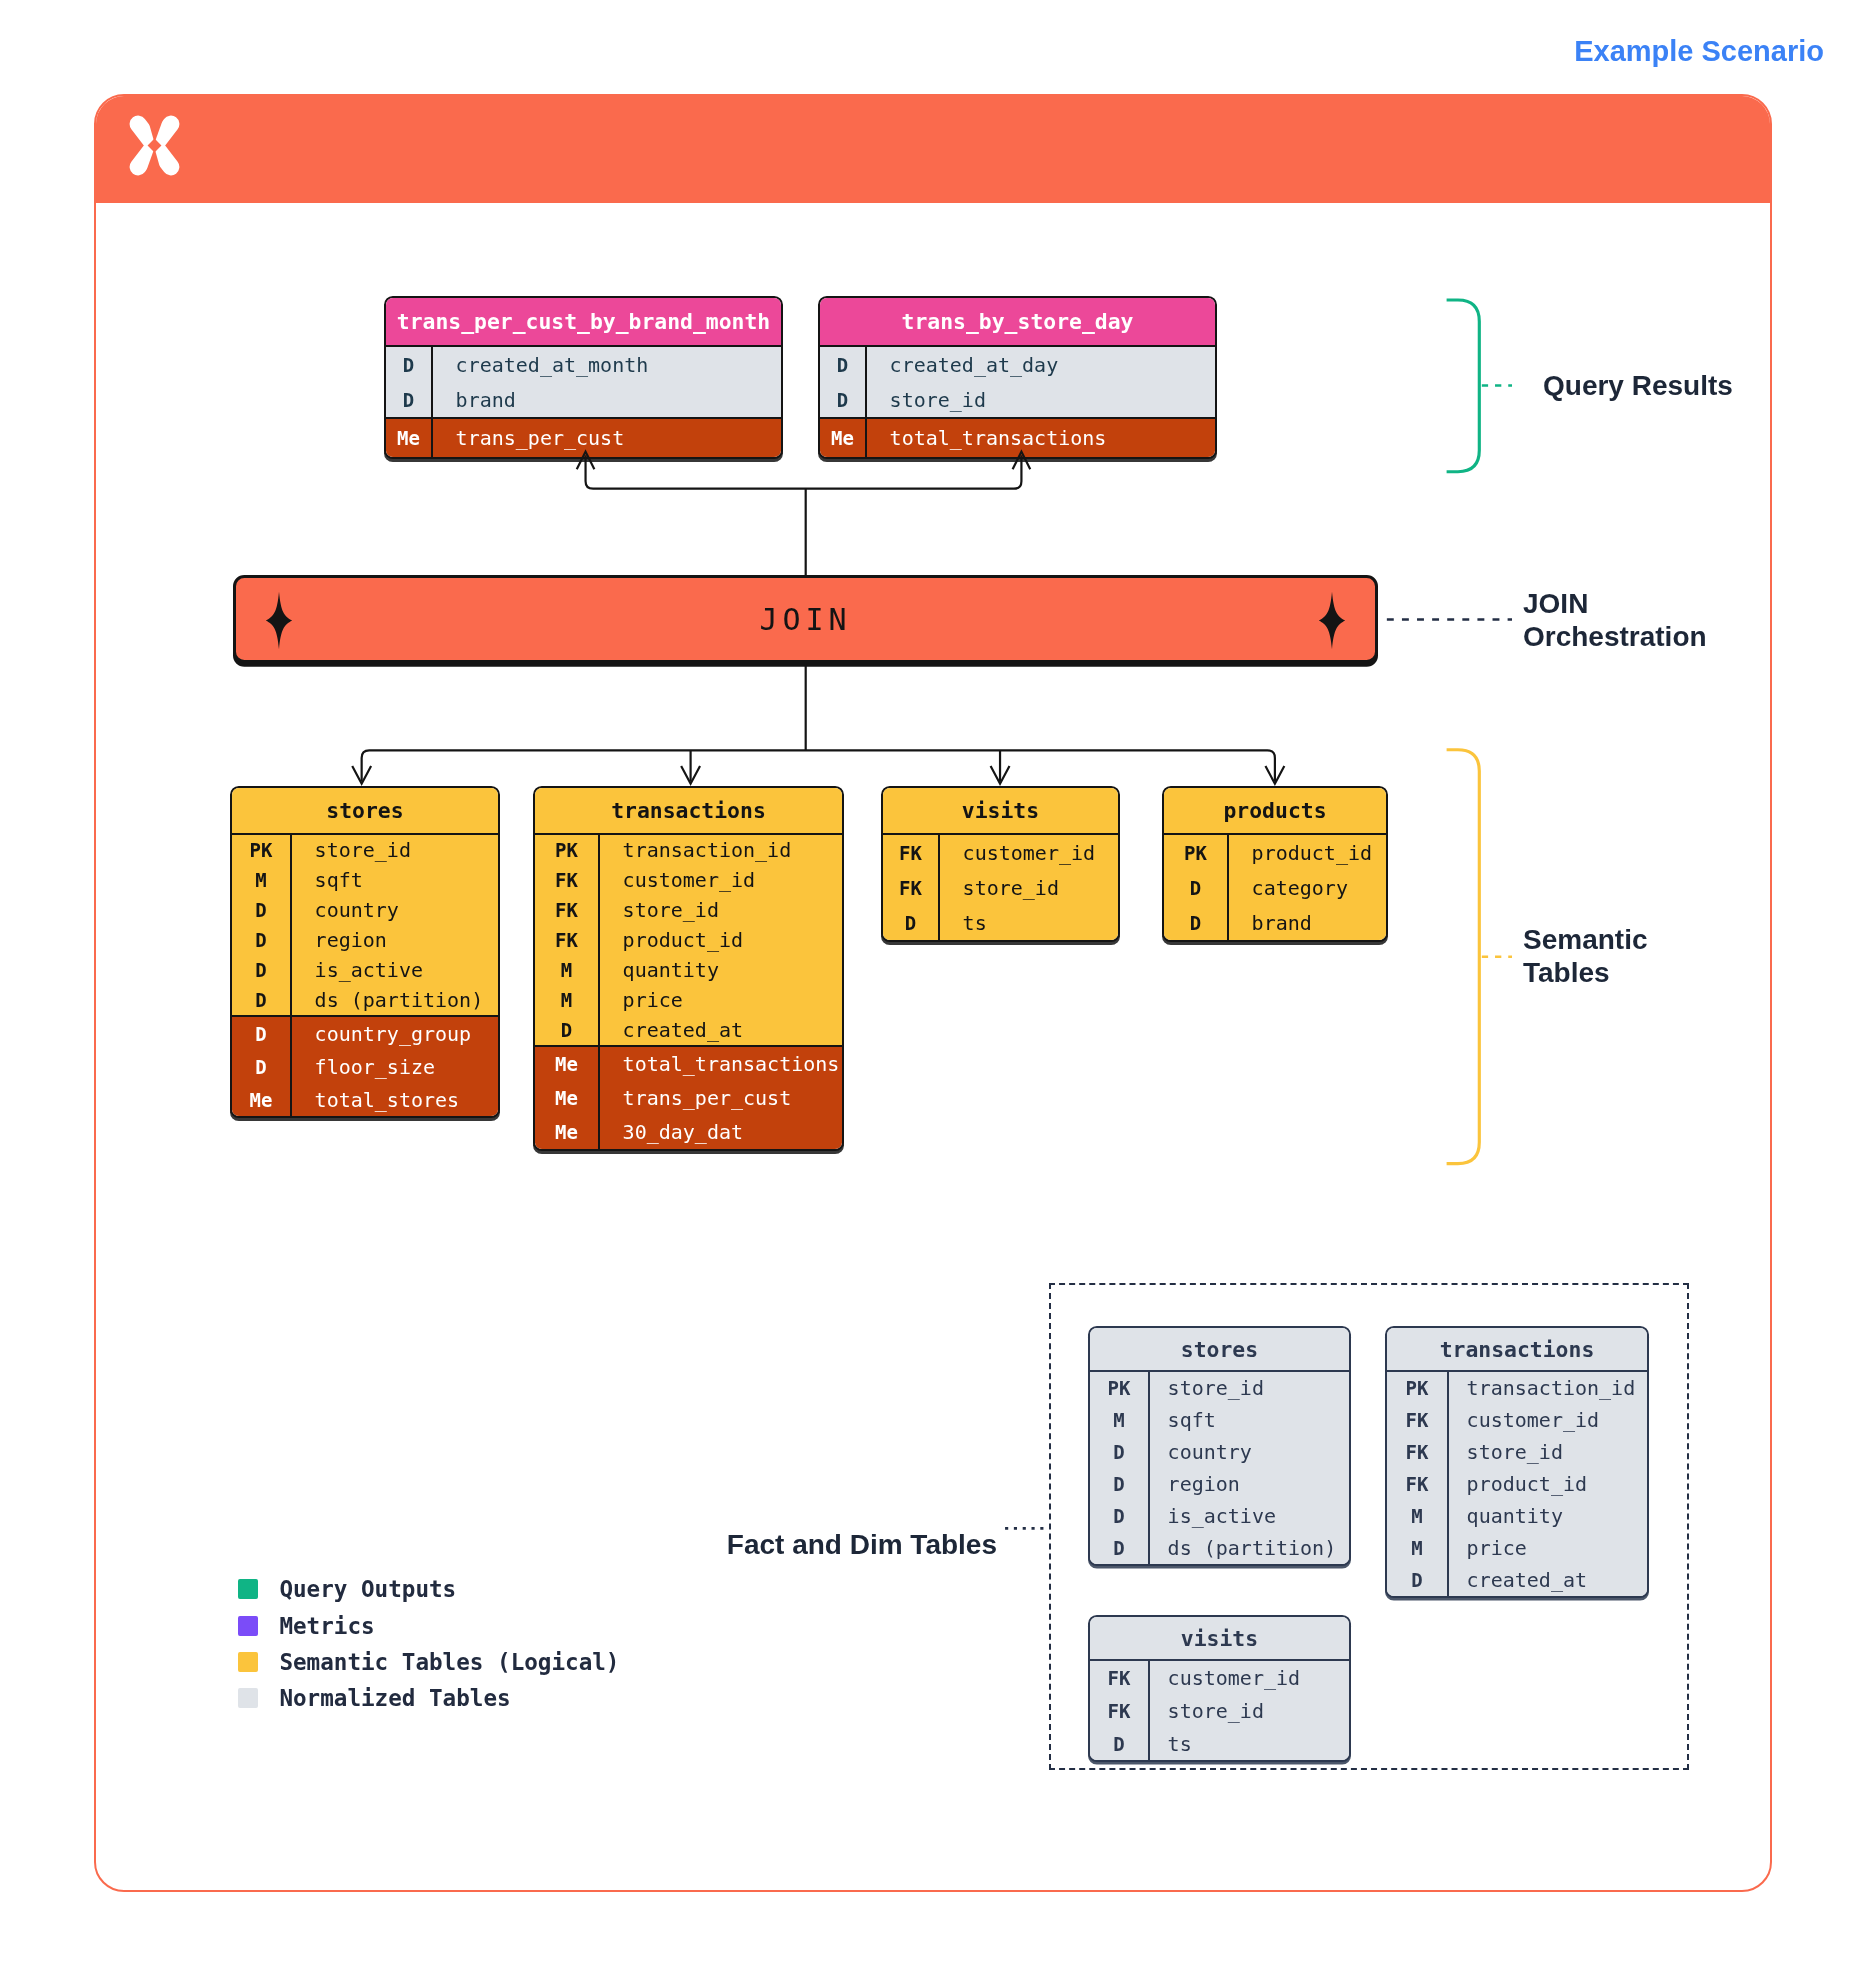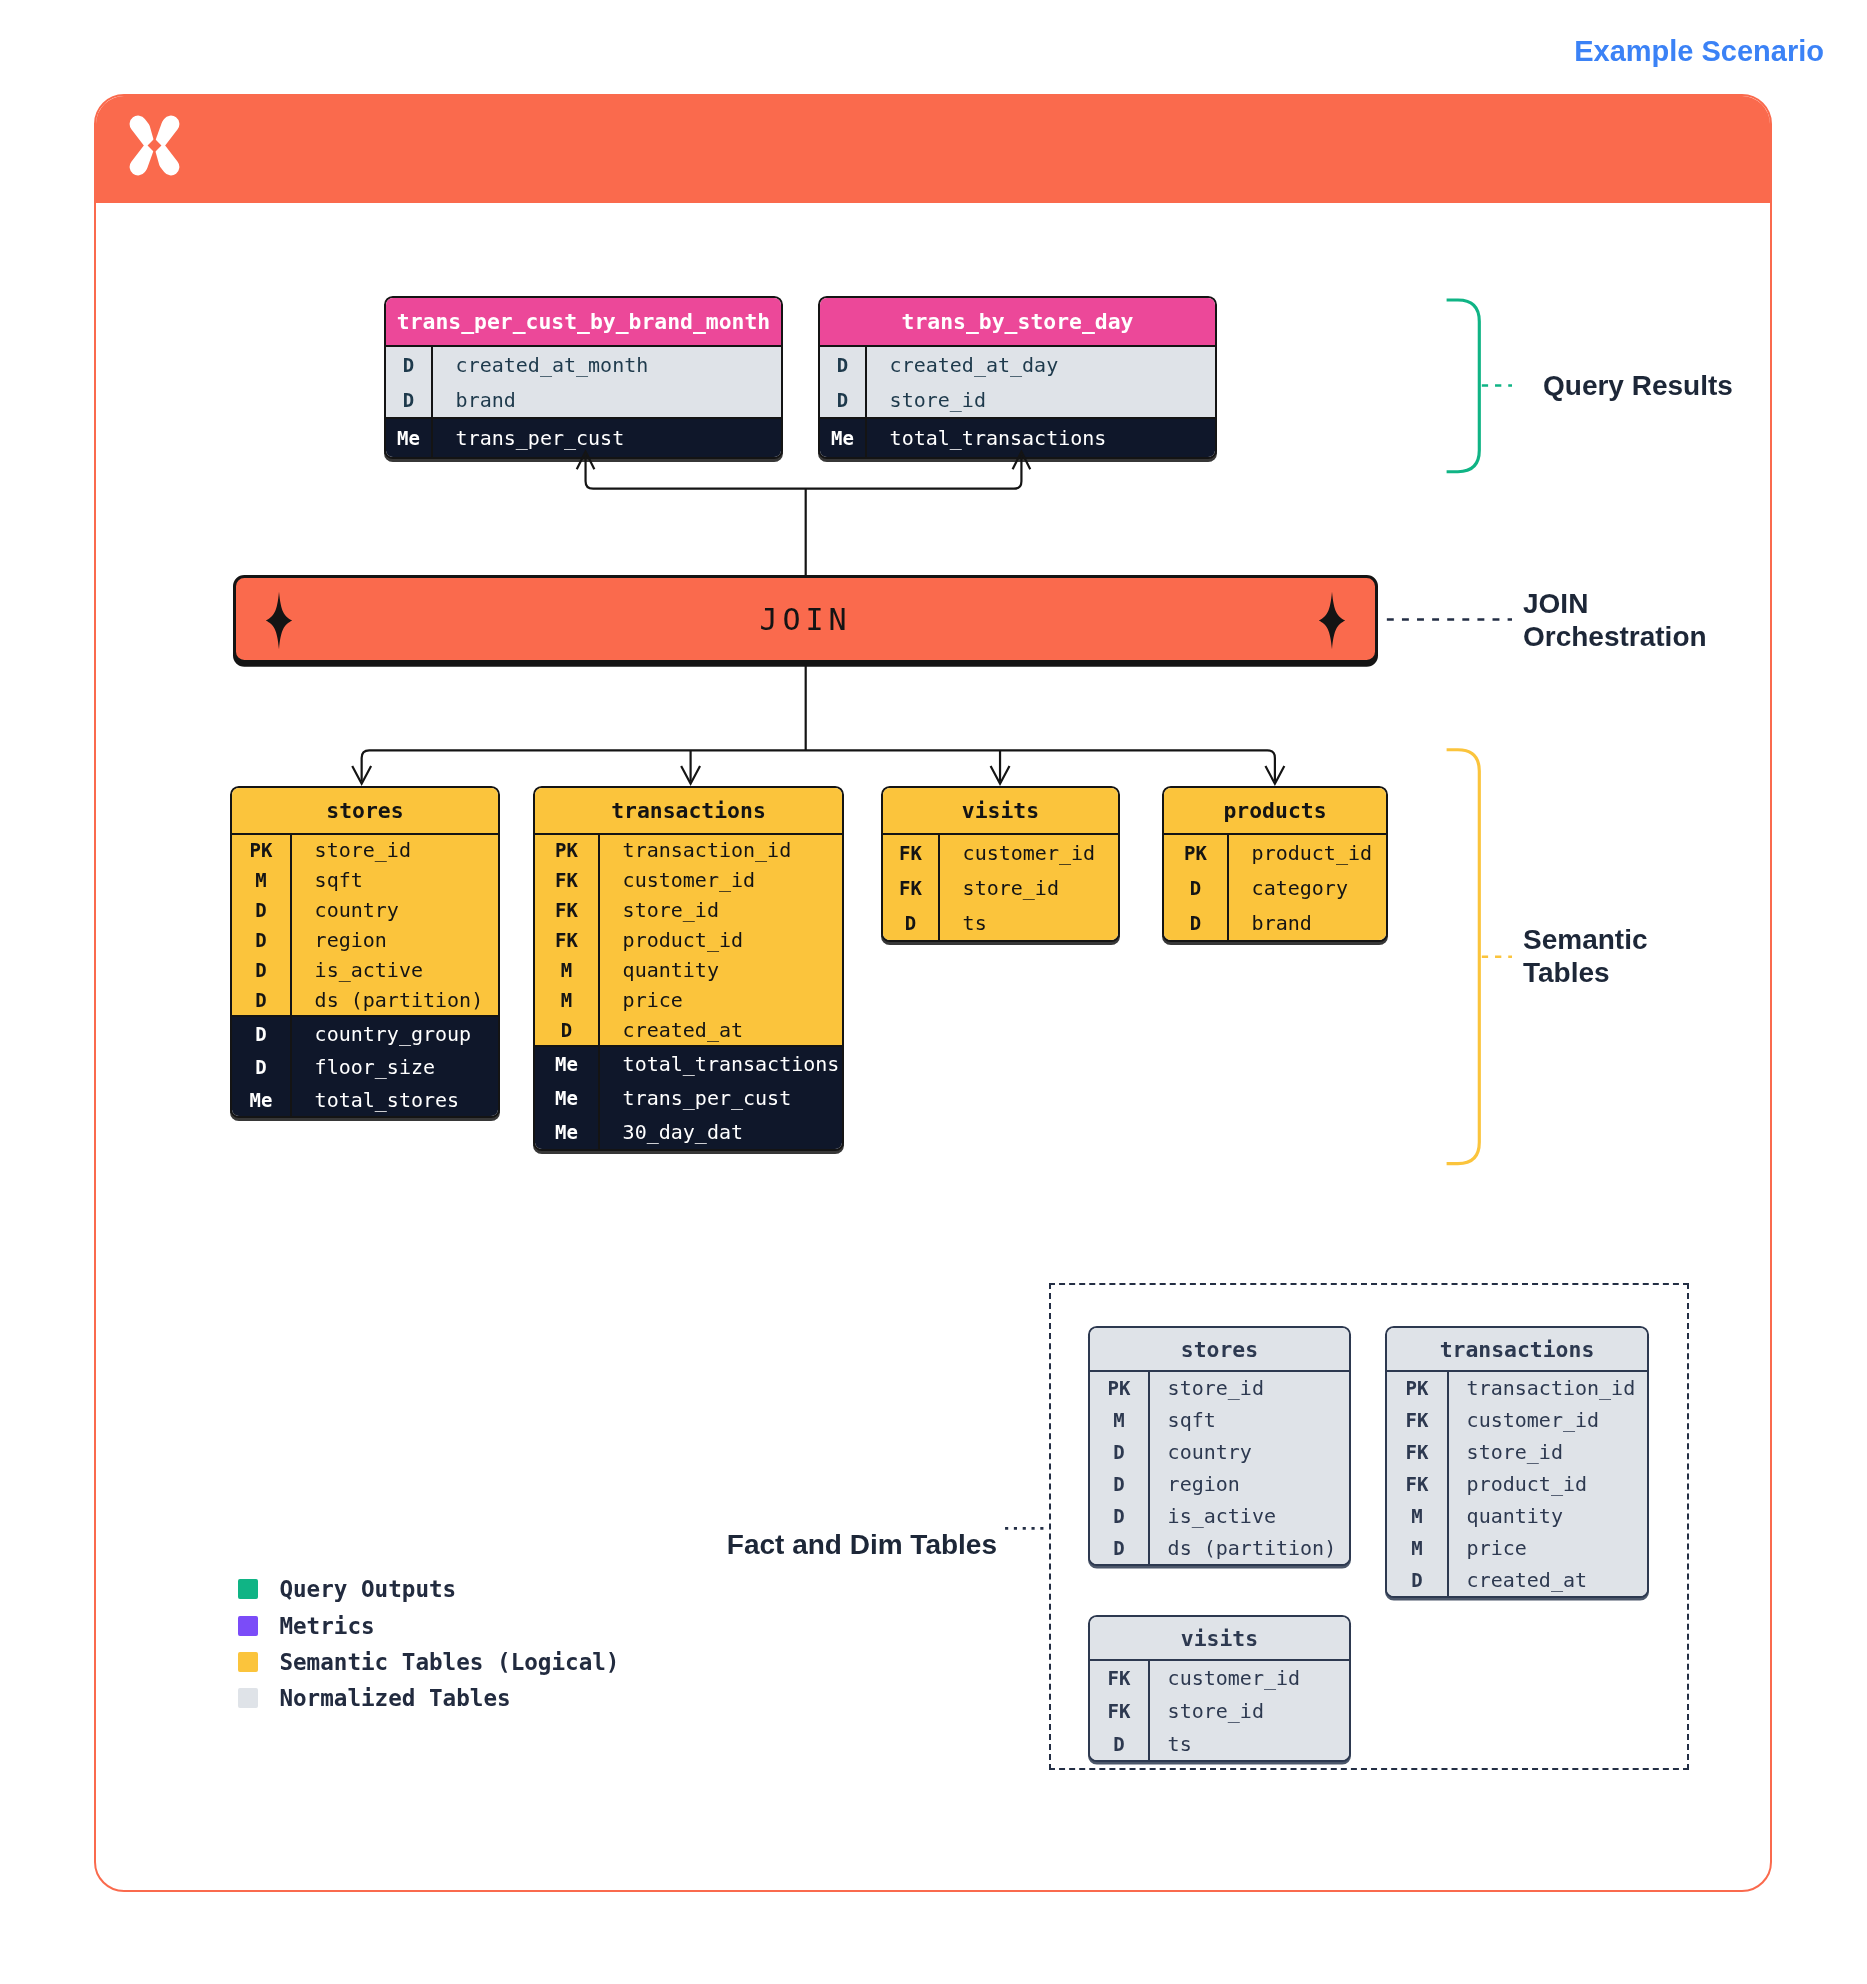--- a/index.html
+++ b/index.html
@@ -21,21 +21,21 @@
   .etable .esec{border-top:2.5px solid #141414;}
   .etable .erow{display:flex;height:var(--rh);}
   .etable .sec-purple .erow{height:var(--mh);}
   .etable .etype{width:var(--tw);flex:0 0 var(--tw);border-right:2.5px solid #141414;
                  display:flex;align-items:center;justify-content:center;font-weight:700;font-size:19px;}
   .etable .ename{flex:1;display:flex;align-items:center;padding-left:22.6px;font-weight:400;font-size:20px;}
   .head-green{background:#ec4899;color:#ffffff;}
   .head-yellow{background:#fbc43c;color:#141414;}
   .sec-lightgray{background:#dfe3e8;color:#1e3a4c;}
   .sec-yellow{background:#fbc43c;color:#141414;}
-  .sec-purple{background:#0f172a;color:#ffffff;}
+  .sec-purple{background:#c2410c;color:#ffffff;}
   
   .etable.gray{border-color:#2d3950;box-shadow:0 2.5px 0 rgba(45,57,80,.85);}
   .etable.gray .esec{border-top-color:#2d3950;}
   .etable.gray .etype{border-right-color:#2d3950;}
   .head-gray{background:#dfe3e8;color:#2d3950;}
   .sec-norm{background:#dfe3e8;color:#2d3950;}
   
   #qt1{left:384px;top:296px;width:399px;--hh:47px;--rh:35px;--mh:38px;--tw:45px;}
   #qt2{left:818px;top:296px;width:399px;--hh:47px;--rh:35px;--mh:38px;--tw:45px;}
   #st-stores{left:230px;top:786px;width:270px;--hh:45px;--rh:30px;--mh:33px;--tw:58px;}

